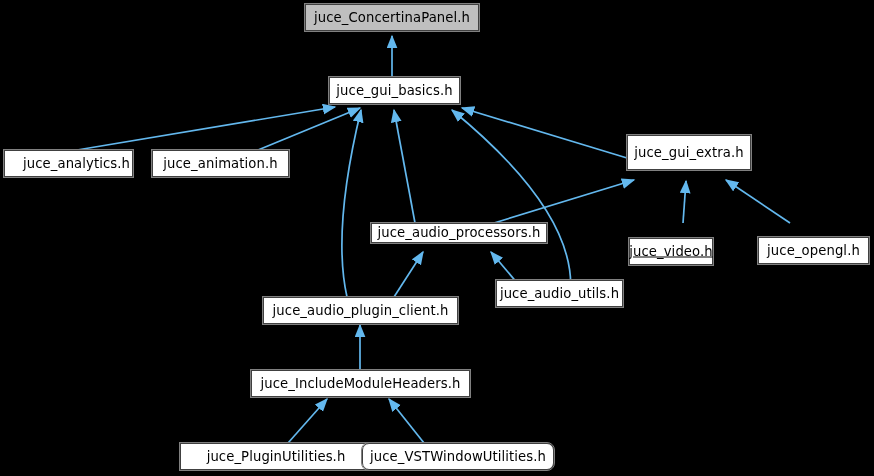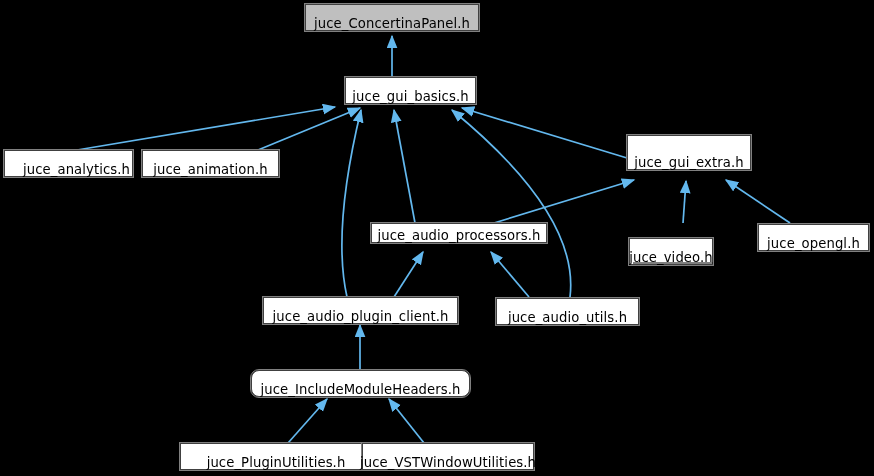--- a/index.html
+++ b/index.html
@@ -21,21 +21,21 @@
     position: absolute;
     left: 0;
     top: 0;
     width: 874px;
     height: 476px;
   }
   .graph-node {
     position: absolute;
     box-sizing: border-box;
     display: flex;
-    align-items: flex-end;
+    align-items: center;
     justify-content: center;
     background: #ffffff;
     border: 1px solid #404040;
     outline: 1px solid #808080;
     color: #000000;
     font-size: 13.2px;
     line-height: 1;
     white-space: nowrap;
     letter-spacing: 0.1px;
     z-index: 5;
@@ -76,51 +76,51 @@
         <path d="M360,370 L360,325" fill="none" stroke="#63b8ee" stroke-width="1.7" marker-end="url(#arrowhead)"></path>
         <path d="M288,443 L327,399" fill="none" stroke="#63b8ee" stroke-width="1.7" marker-end="url(#arrowhead)"></path>
         <path d="M424,443 L389,399" fill="none" stroke="#63b8ee" stroke-width="1.7" marker-end="url(#arrowhead)"></path>
       </g>
   </svg>
 
   <div id="node-layer">
       <div class="graph-node root-node" style="left: 305px; top: 4px; width: 174px; height: 27px;">
         <span class="node-label">juce_ConcertinaPanel.h</span>
       </div>
-      <div class="graph-node" style="left: 329px; top: 77px; width: 131px; height: 27px; margin-left: 16px;">
+      <div class="graph-node" style="left: 329px; top: 77px; width: 131px; height: 27px;">
         <span class="node-label">juce_gui_basics.h</span>
       </div>
       <div class="graph-node" style="left: 4px; top: 150px; width: 129px; height: 27px; padding-left: 16px;">
         <span class="node-label">juce_analytics.h</span>
       </div>
-      <div class="graph-node" style="left: 142px; top: 150px; width: 137px; height: 27px;">
+      <div class="graph-node" style="left: 152px; top: 150px; width: 137px; height: 27px;">
         <span class="node-label">juce_animation.h</span>
       </div>
       <div class="graph-node" style="left: 627px; top: 135px; width: 124px; height: 35px;">
         <span class="node-label">juce_gui_extra.h</span>
       </div>
       <div class="graph-node" style="left: 371px; top: 223px; width: 176px; height: 20px;">
         <span class="node-label">juce_audio_processors.h</span>
       </div>
       <div class="graph-node" style="left: 629px; top: 238px; width: 84px; height: 27px; text-decoration: underline;">
         <span class="node-label">juce_video.h</span>
       </div>
-      <div class="graph-node" style="left: 758px; top: 224px; width: 111px; height: 27px;">
+      <div class="graph-node" style="left: 758px; top: 237px; width: 111px; height: 27px;">
         <span class="node-label">juce_opengl.h</span>
       </div>
       <div class="graph-node" style="left: 263px; top: 297px; width: 195px; height: 27px;">
         <span class="node-label">juce_audio_plugin_client.h</span>
       </div>
-      <div class="graph-node" style="left: 496px; top: 298px; width: 143px; height: 27px;">
+      <div class="graph-node" style="left: 496px; top: 280px; width: 127px; height: 27px;">
         <span class="node-label">juce_audio_utils.h</span>
       </div>
-      <div class="graph-node" style="left: 251px; top: 370px; width: 219px; height: 27px; border-radius: 8px;">
+      <div class="graph-node" style="left: 251px; top: 370px; width: 219px; height: 27px;">
         <span class="node-label">juce_IncludeModuleHeaders.h</span>
       </div>
       <div class="graph-node" style="left: 180px; top: 443px; width: 192px; height: 27px;">
         <span class="node-label">juce_PluginUtilities.h</span>
       </div>
-      <div class="graph-node" style="left: 362px; top: 443px; width: 172px; height: 27px;">
+      <div class="graph-node" style="left: 362px; top: 443px; width: 192px; height: 27px; border-radius: 7px;">
         <span class="node-label">juce_VSTWindowUtilities.h</span>
       </div>
     </div>
 
 </div>
 
 </body></html>

